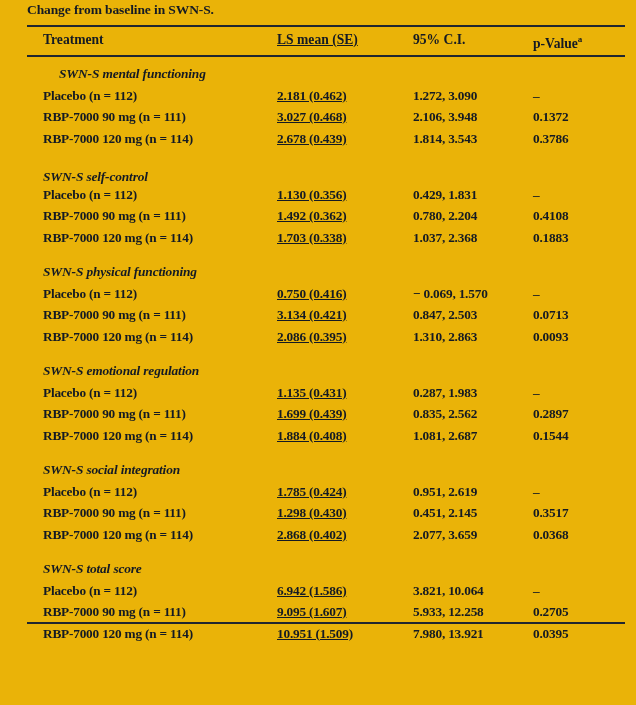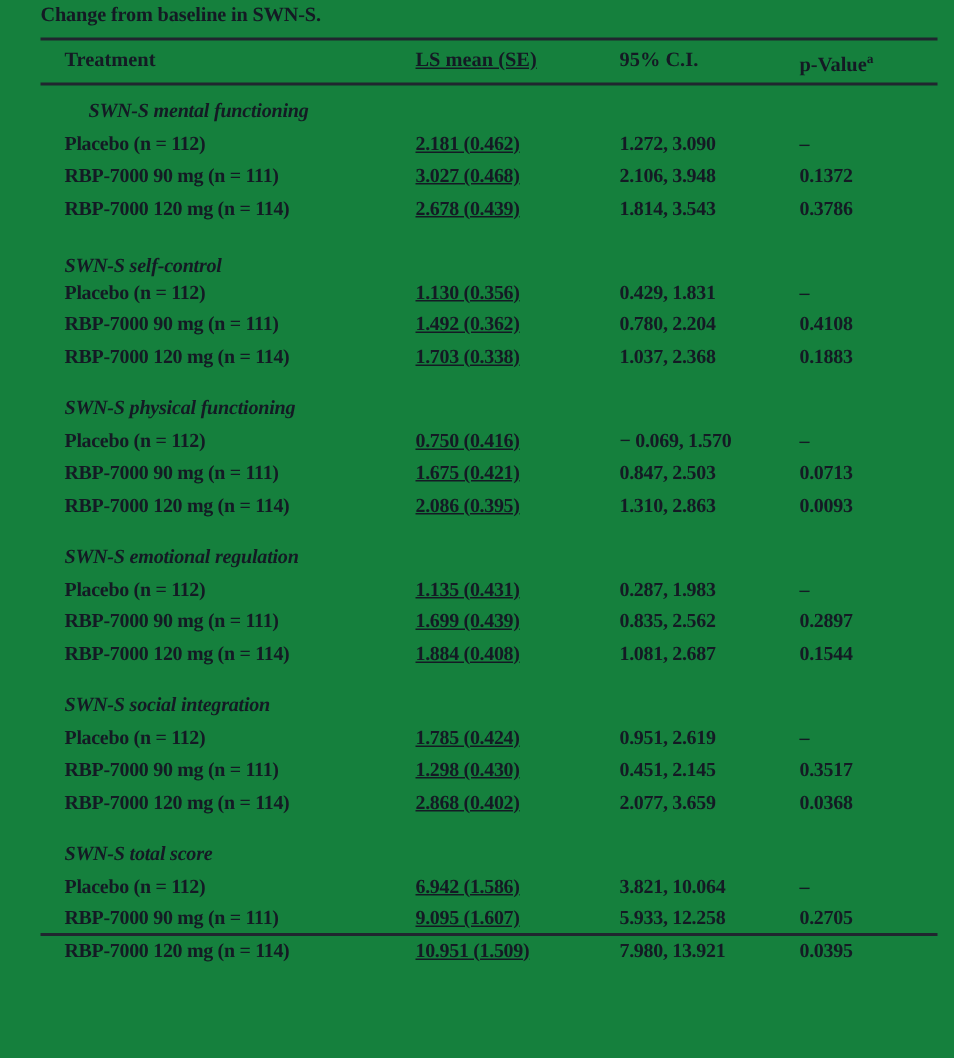--- a/index.html
+++ b/index.html
@@ -12,21 +12,21 @@
     height: 705px;
     font-family: "Liberation Serif", "DejaVu Serif", serif;
     color: #11161f;
     overflow: hidden;
   }
 
   .page {
     position: relative;
     width: 636px;
     height: 705px;
-    background: #15803d;
+    background: #eab308;
   }
 
   
   .caption {
     position: absolute;
     left: 27px;
     top: 2px;
     font-size: 13.5px;
     font-weight: bold;
     letter-spacing: -0.1px;
@@ -183,21 +183,21 @@
         <span class="cell c-treatment">SWN-S physical functioning</span>
       </div>
       <div class="row row-data" style="top: 282.5px;">
         <span class="cell c-treatment">Placebo (n = 112)</span>
         <span class="cell c-lsmean">0.750 (0.416)</span>
         <span class="cell c-ci">− 0.069, 1.570</span>
         <span class="cell c-pvalue">–</span>
       </div>
       <div class="row row-data" style="top: 304px;">
         <span class="cell c-treatment">RBP-7000 90 mg (n = 111)</span>
-        <span class="cell c-lsmean">1.675 (0.421)</span>
+        <span class="cell c-lsmean">3.134 (0.421)</span>
         <span class="cell c-ci">0.847, 2.503</span>
         <span class="cell c-pvalue">0.0713</span>
       </div>
       <div class="row row-data" style="top: 325.5px;">
         <span class="cell c-treatment">RBP-7000 120 mg (n = 114)</span>
         <span class="cell c-lsmean">2.086 (0.395)</span>
         <span class="cell c-ci">1.310, 2.863</span>
         <span class="cell c-pvalue">0.0093</span>
       </div>
       <div class="row row-section" style="top: 360px;">

